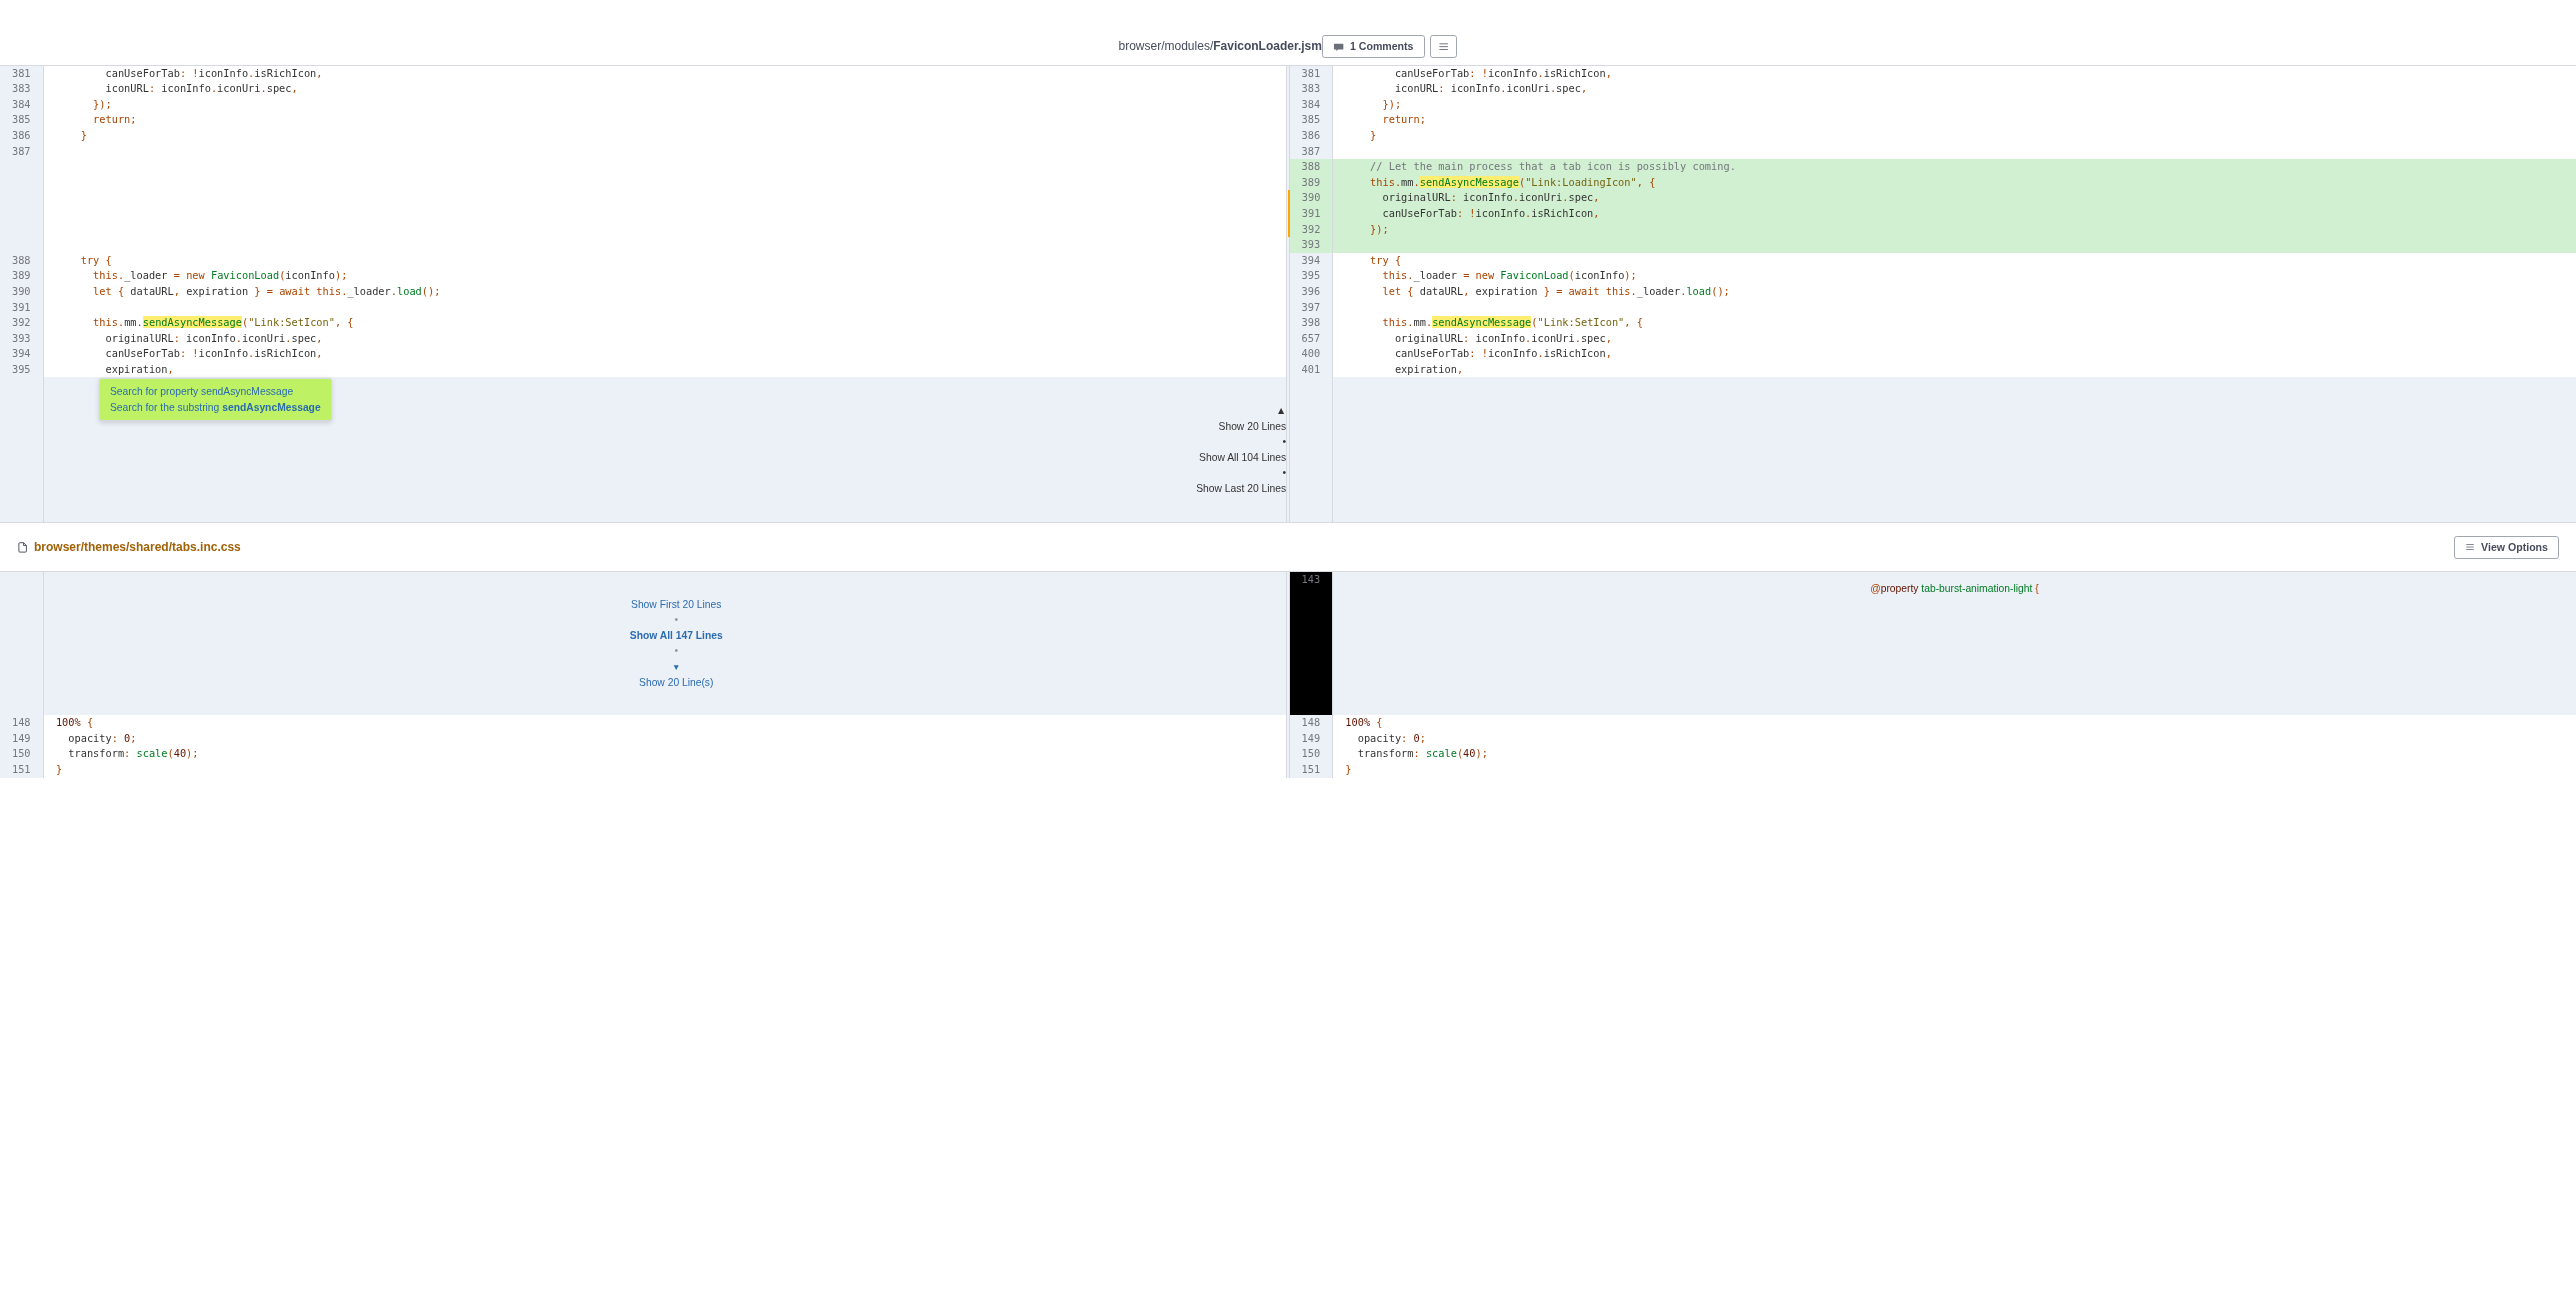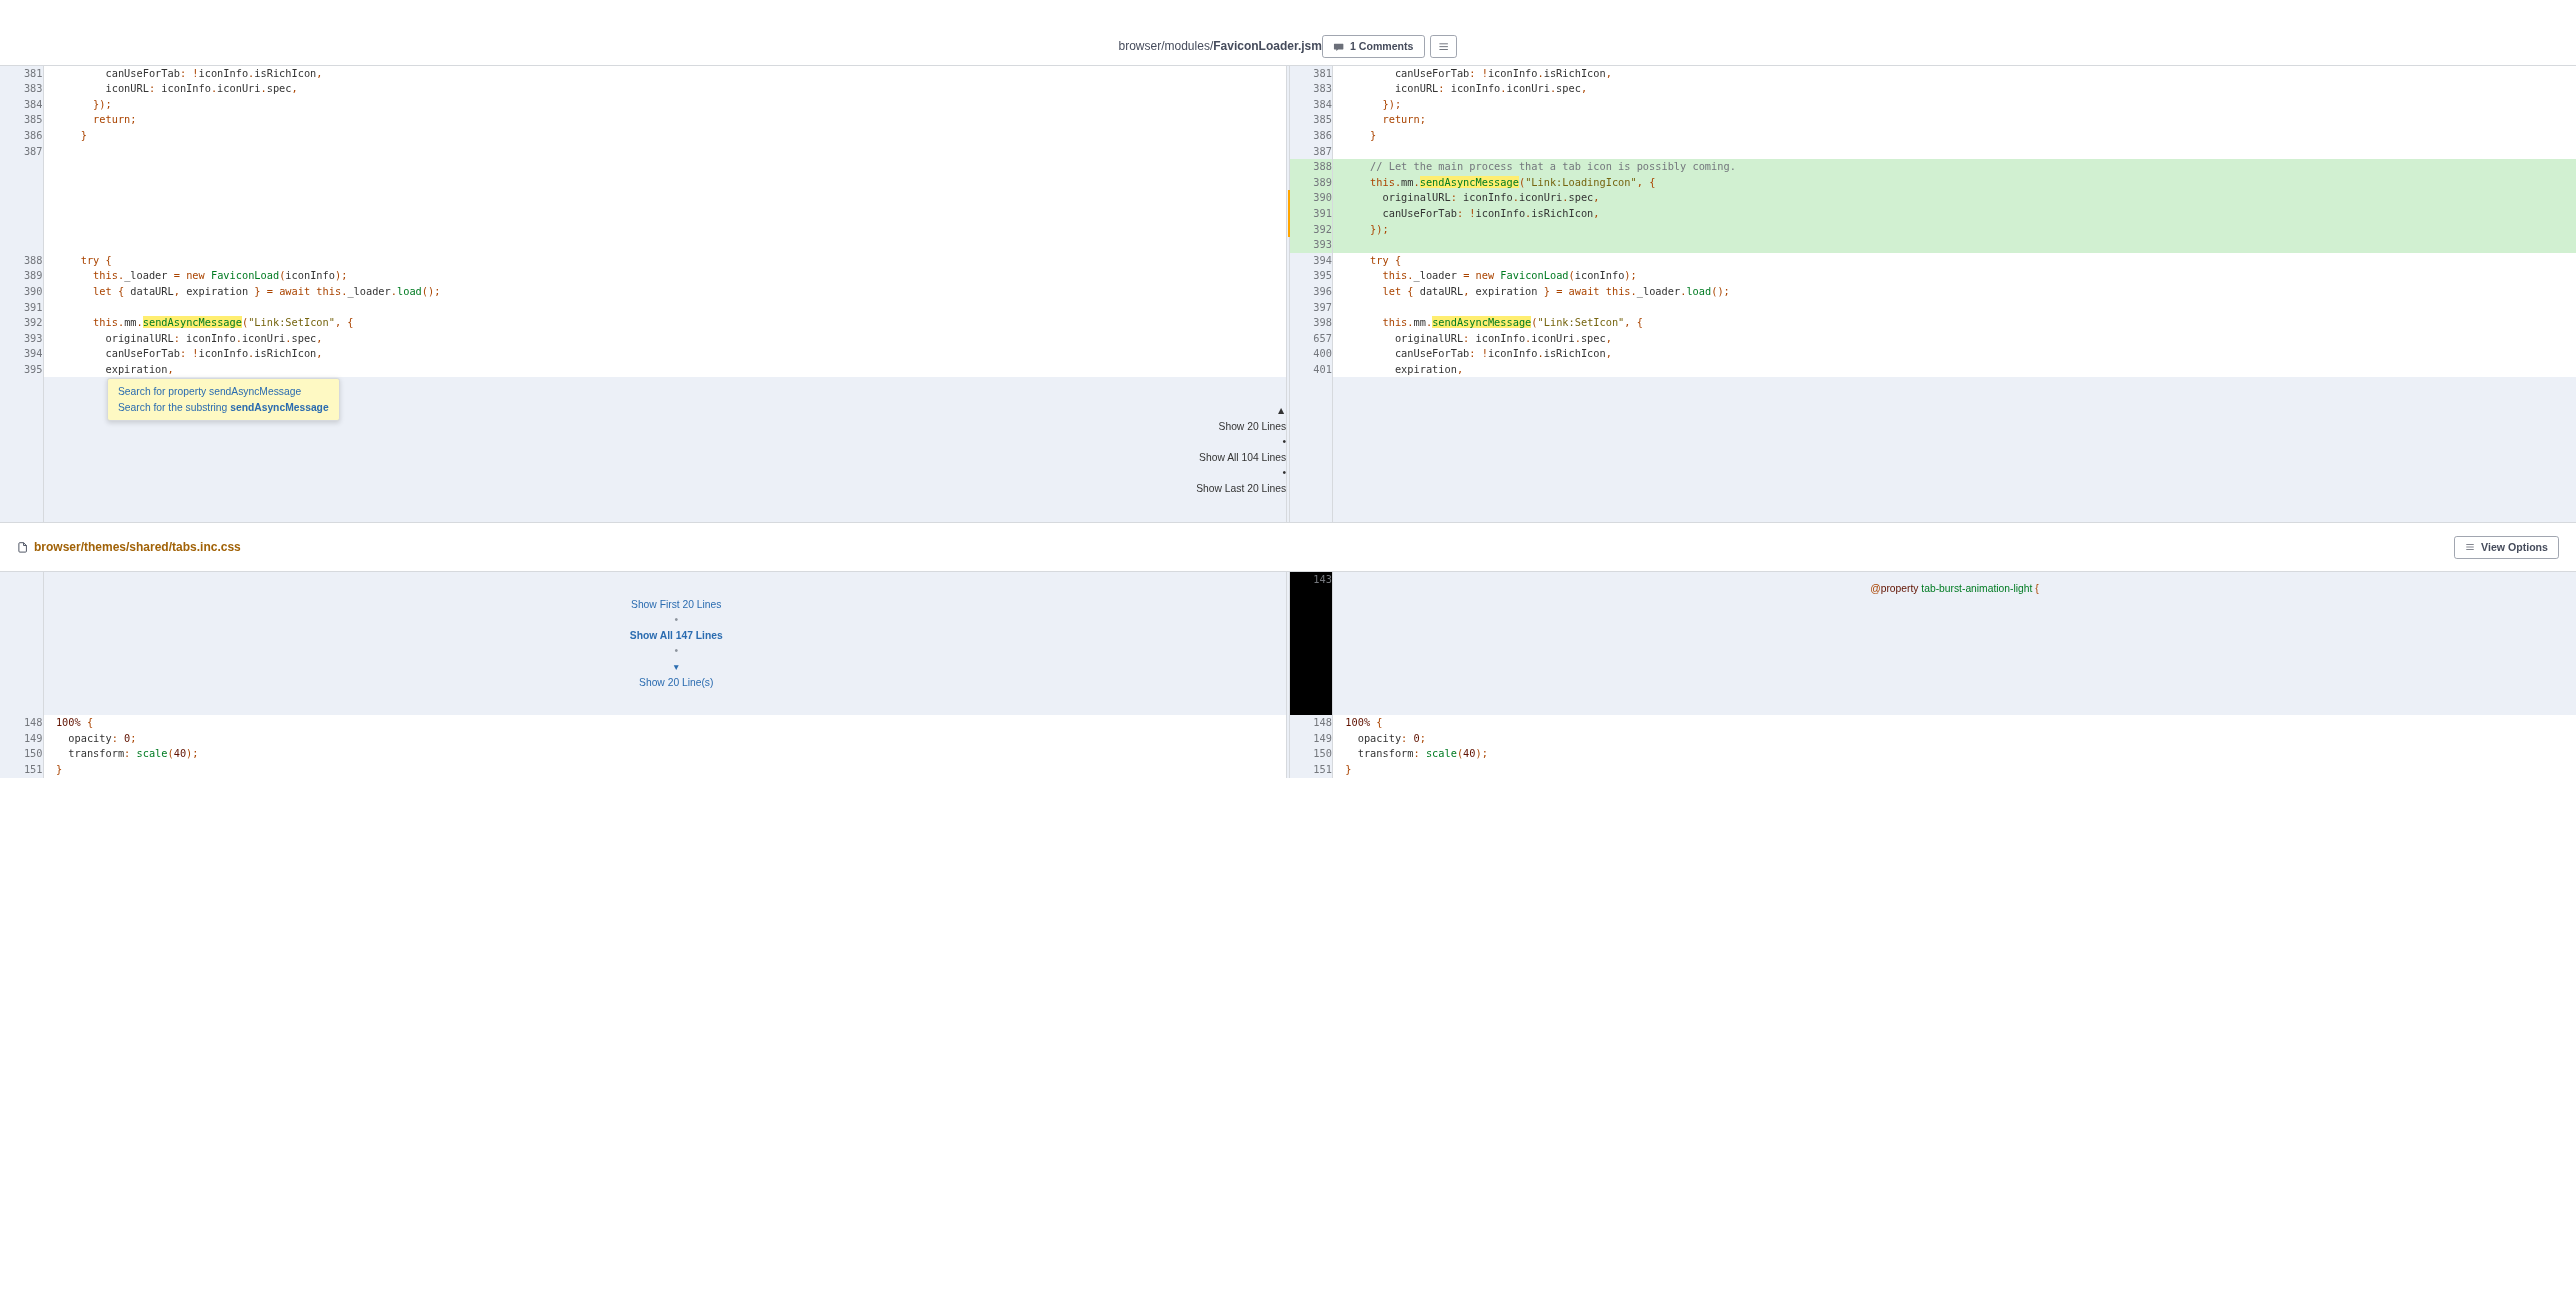--- a/index.html
+++ b/index.html
@@ -8,36 +8,36 @@
   .header-bar { display: flex; justify-content: center; align-items: center; padding: 7px 17px; border-bottom: 0.7px solid #d6d9dd; margin-top: 28px; }
   .breadcrumb { font-size: 12px; color: #464c5c; }
   .breadcrumb .bold { font-weight: 700; color: #464c5c; }
   .header-actions { display: flex; gap: 5.7px; }
   .btn { border: 0.7px solid #a1a6b0; border-radius: 2.8px; background: #fff; padding: 4.3px 10px; font-size: 10.6px; color: #464c5c; font-weight: 700; cursor: pointer; display: flex; align-items: center; gap: 5.7px; }
   .icon { display: inline-flex; align-items: center; justify-content: center; }
   
   .diff-container { background: #ecf0f7; padding: 0; }
   .diff-table { width: 100%; border-collapse: collapse; font-family: "Menlo", "Consolas", monospace; font-size: 10.3px; line-height: 15.6px; table-layout: fixed; }
   .diff-table td { padding: 0; vertical-align: top; }
-  .num-col { width: 43px; background: #ecf0f7; color: #74777d; text-align: right; padding-right: 8.5px; border-right: 0.7px solid #d6d9dd; user-select: none; }
+  .num-col { width: 43px; background: #ecf0f7; color: #74777d; text-align: center; padding-right: 8.5px; border-right: 0.7px solid #d6d9dd; user-select: none; }
   .code-col { background: #fff; white-space: pre; padding-left: 7px; overflow: hidden; }
   .sep-col { width: 2.8px; background: #ecf0f7; border-left: 0.7px solid #d6d9dd; border-right: 0.7px solid #d6d9dd; }
   .code-col.added { background: #d1f0d1; }
   .num-col.added { background: #d1f0d1; }
   .added-strip { background: #94ce94; border-left: 2.8px solid orange; }
   
   .hl-yellow { background: #ffee70; }
   .k { color: #aa4400; } 
   .s { color: #766510; }
   .v { color: #007b22; } 
   .c { color: #74777d; }
   .this { color: #aa4400; }
   .num { color: #601200; }
   
-  .context-menu { position: absolute; background: #fef9c3; border: 0.7px solid #d6d9dd; border-radius: 2.8px; box-shadow: 0 1.4px 5.7px rgba(0,0,0,0.15); padding: 4.3px 0; font-family: "Segoe UI", sans-serif; font-size: 10.3px; margin-left: 8px; }
+  .context-menu { position: absolute; background: #bef264; border: 0.7px solid #d6d9dd; border-radius: 2.8px; box-shadow: 0 1.4px 5.7px rgba(0,0,0,0.15); padding: 4.3px 0; font-family: "Segoe UI", sans-serif; font-size: 10.3px; }
   .context-menu-item { padding: 2.8px 10px; color: #2b6cb0; cursor: pointer; white-space: nowrap; }
   .context-menu-item .sub { color: #2b6cb0; }
   
   .file-header { display: flex; justify-content: space-between; align-items: center; padding: 12.8px 17px; background: #fff; border-top: 0.7px solid #d6d9dd; border-bottom: 0.7px solid #d6d9dd; }
   .file-header .path { font-size: 12px; font-weight: 700; color: #a16207; display: flex; align-items: center; gap: 5.7px; }
   
   .top-show-row td { background: #ecf0f7; }
   .top-show-row .code-col { background: #ecf0f7; text-align: center; padding: 8.5px 0; font-family: "Segoe UI", sans-serif; }
   .keyframe-code { background: #fff; }
 </style>

